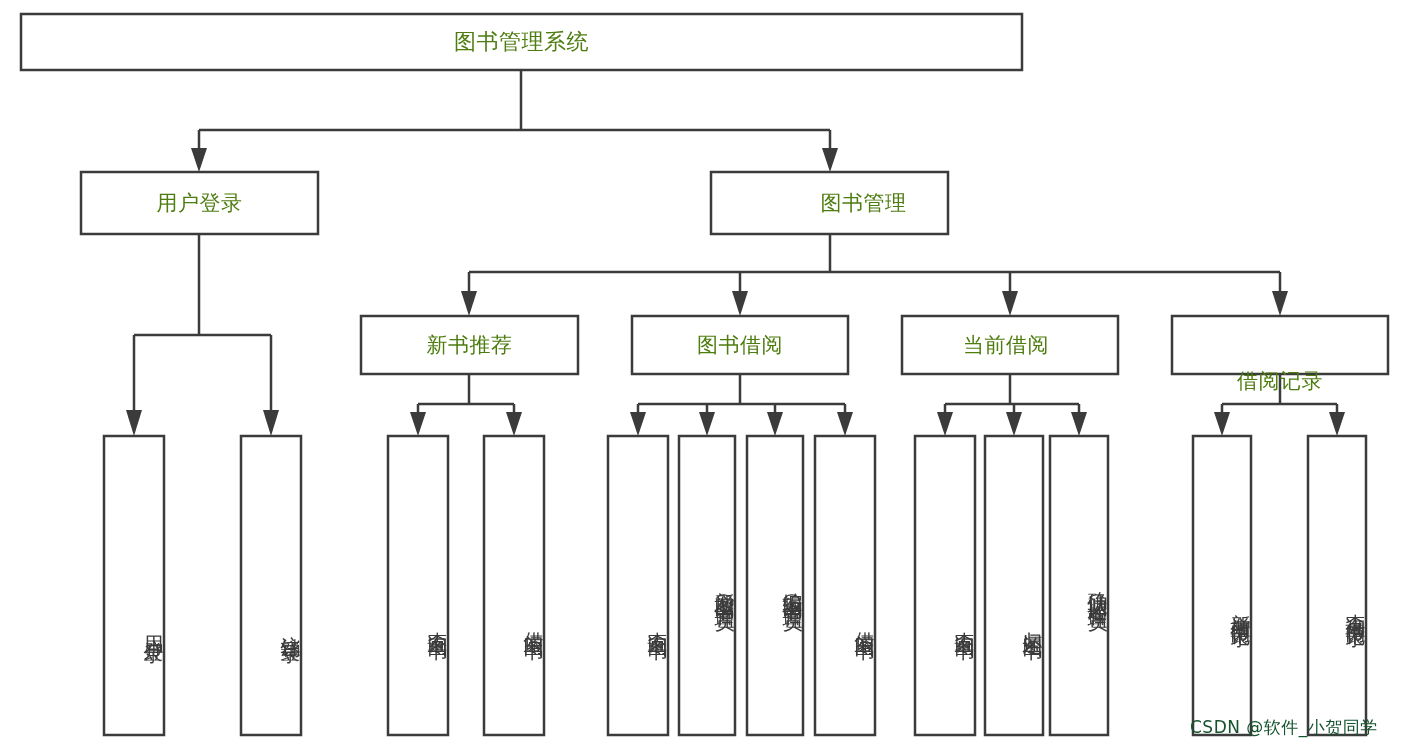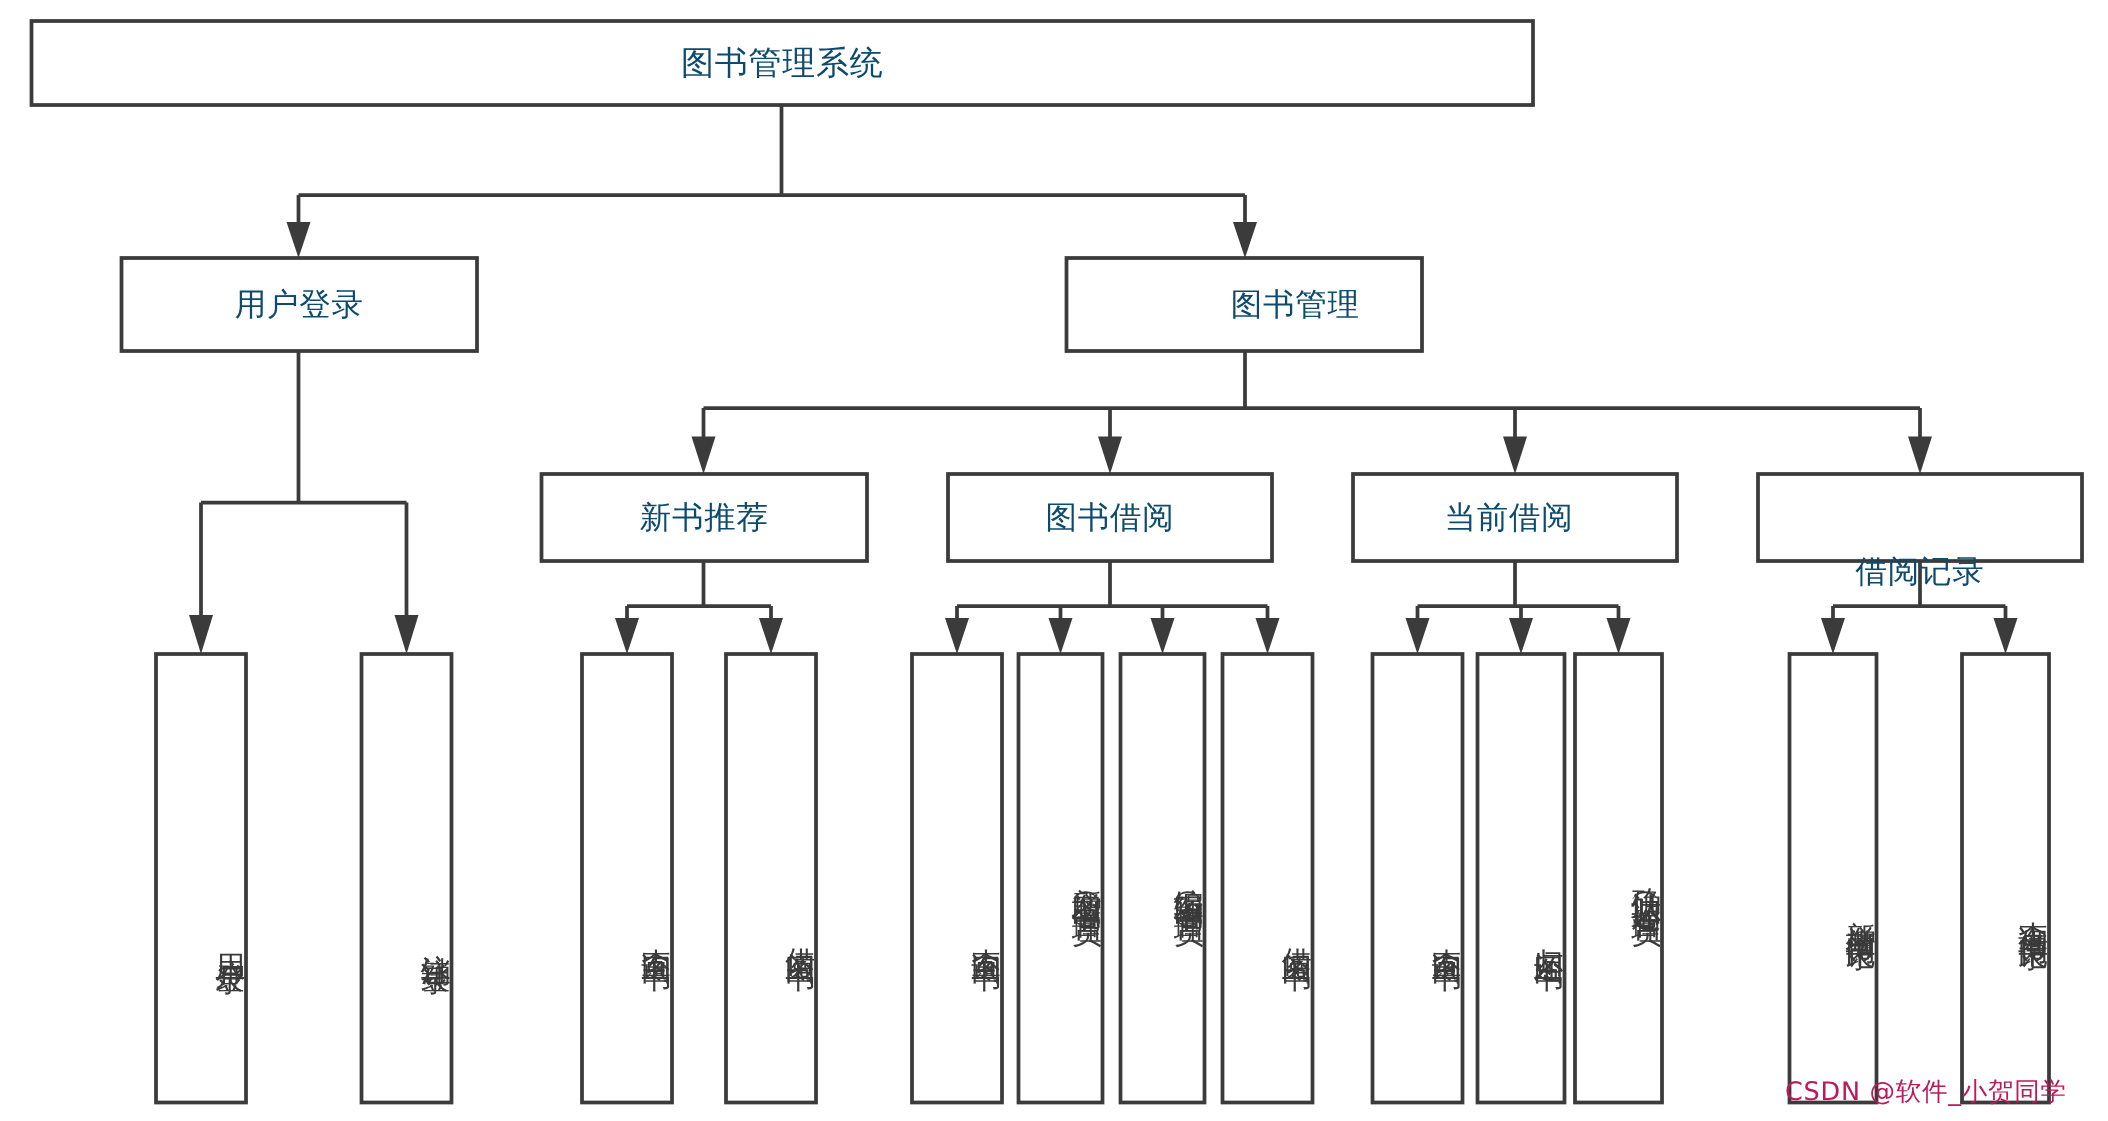--- a/index.html
+++ b/index.html
@@ -36,21 +36,21 @@
   }
   .arrow-head {
     fill: #3b3b3b;
     stroke: none;
   }
   .node-label-h {
     position: absolute;
     display: flex;
     align-items: center;
     justify-content: center;
-    color: #0c4a6e;
+    color: #4d7c0f;
     font-size: 21px;
     letter-spacing: 0.5px;
     white-space: nowrap;
     pointer-events: none;
   }
   .node-label-v {
     position: absolute;
     display: flex;
     align-items: flex-start;
     justify-content: center;
@@ -60,21 +60,21 @@
     text-orientation: upright;
     letter-spacing: 3px;
     line-height: 1;
     pointer-events: none;
   }
   .title-label {
     font-size: 22px;
   }
   .watermark {
     position: absolute;
-    color: #be185d;
+    color: #14532d;
     font-size: 17px;
     white-space: nowrap;
     letter-spacing: 0.5px;
   }
 </style>
 </head>
 <body>
 
 <div id="diagram-root">
 

